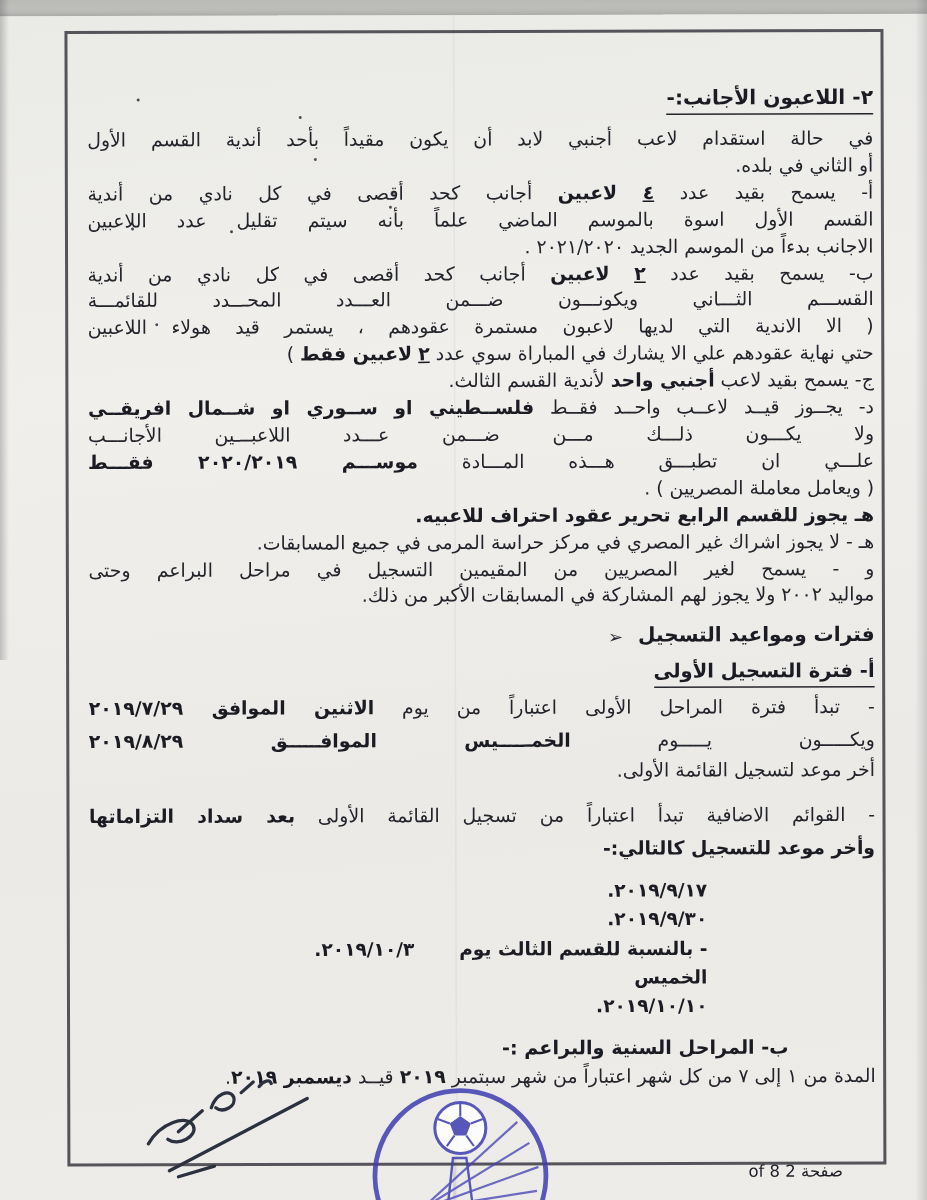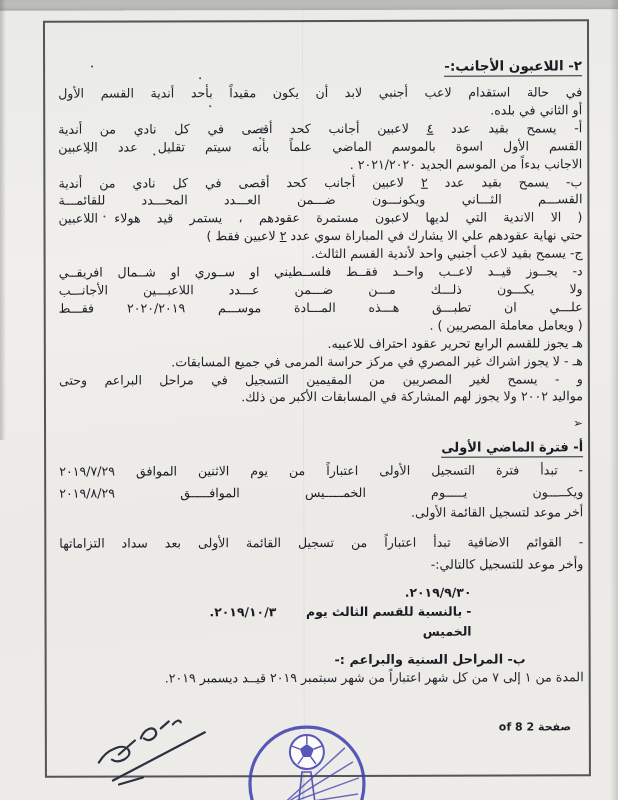--- a/index.html
+++ b/index.html
@@ -17,34 +17,34 @@
   .frame{
     position:absolute;left:52px;top:10px;width:542px;height:753px;
     border:2px solid #54545a;
   }
   .doc{
     position:absolute;top:48px;right:59px;width:524px;
     direction:rtl;text-align:right;color:#24242c;
   }
   .line{font-size:12.6px;line-height:17.9px;white-space:nowrap;}
   .line.jf{white-space:normal;text-align:justify;text-align-last:justify;}
-  .b{font-weight:normal;color:#1b1b23;}
+  .b{font-weight:bold;color:#1b1b23;}
   .u{text-decoration:underline;}
   .title{text-align:right;font-weight:bold;font-size:13.5px;margin-bottom:10px;color:#1b1b23;}
   .u2{border-bottom:1.6px solid #26262e;padding-bottom:2px;text-align:center;}
   .sec{display:flex;direction:ltr;justify-content:flex-end;align-items:center;gap:10px;
        font-weight:bold;font-size:13.4px;margin-top:11px;color:#1b1b23;}
   .arrow{font-size:12px;color:#2a2a33;}
   .sub{text-align:right;font-weight:bold;font-size:13px;margin-top:9px;color:#1b1b23;}
   .dl{margin-top:9px;}
   .dl-row{margin-right:112px;width:262px;display:flex;justify-content:space-between;
           direction:rtl;font-weight:bold;font-size:12.4px;line-height:19.4px;color:#1b1b23;}
   .ageh{font-weight:bold;font-size:12.8px;margin-top:11px;margin-right:58px;color:#1b1b23;}
   .age-cont{margin-top:2px;}
-  .footer{position:absolute;left:506px;top:711px;direction:rtl;font-weight:bold;
+  .footer{position:absolute;left:506px;top:765px;direction:rtl;font-weight:normal;
           font-size:11px;color:#1f1f28;}
   .stamp{position:absolute;left:252px;top:712px;opacity:.85;}
   .sig{position:absolute;left:90px;top:706px;}
   .crease{position:absolute;left:311px;top:0;width:1px;height:810px;background:rgba(60,60,70,.05);}
   .crease2{position:absolute;left:309px;top:762px;width:2px;height:48px;background:rgba(60,60,75,.12);}
   .speck{position:absolute;left:100px;top:55px;width:2px;height:2px;border-radius:50%;background:#46464e;
     box-shadow:108px 12px 0 0 #4a4a52,118px 40px 0 0 #50505a,62px 88px 0 0 #46464e,
                168px 72px 0 0 #50505a,-4px 86px 0 0 #4a4a52,12px 150px 0 0 #50505a,
                170px 63px 0 1px rgba(70,70,80,.6);}
   .edge-r{position:absolute;right:0;top:0;width:8px;height:100%;
@@ -80,43 +80,46 @@
         <div class="line jf"><span class="">علـــي ان تطبـــق هـــذه المـــادة </span><span class="b ">موســـم ٢٠٢٠/٢٠١٩ فقـــط</span></div>
         <div class="line"><span class="">( ويعامل معاملة المصريين ) .</span></div>
         <div class="line"><span class="b ">هـ يجوز للقسم الرابع تحرير عقود احتراف للاعبيه.</span></div>
         <div class="line"><span class="">هـ - لا يجوز اشراك غير المصري في مركز حراسة المرمى في جميع المسابقات.</span></div>
         <div class="line jf"><span class="">و - يسمح لغير المصريين من المقيمين التسجيل في مراحل البراعم وحتى</span></div>
         <div class="line"><span class="">مواليد ٢٠٠٢ ولا يجوز لهم المشاركة في المسابقات الأكبر من ذلك.</span></div>
       </div>
 
     <div class="sec">
       <span class="arrow">➢</span>
+      <span>فترات ومواعيد التسجيل</span>
     </div>
 
-    <div class="sub"><span class="u2">أ- فترة الماضي الأولى</span></div>
+    <div class="sub"><span class="u2">أ- فترة التسجيل الأولى</span></div>
 
     <div id="registration-lines">
-        <div class="line jf" style="margin-top: 7px;"><span class="">- تبدأ فترة التسجيل الأولى اعتباراً من يوم </span><span class="b ">الاثنين الموافق ٢٠١٩/٧/٢٩</span></div>
+        <div class="line jf" style="margin-top: 7px;"><span class="">- تبدأ فترة المراحل الأولى اعتباراً من يوم </span><span class="b ">الاثنين الموافق ٢٠١٩/٧/٢٩</span></div>
         <div class="line jf" style="margin-top: 4px;"><span class="">ويكـــــون يـــــوم </span><span class="b ">الخمـــــيس الموافـــــق ٢٠١٩/٨/٢٩</span></div>
         <div class="line" style="margin-top: 2px;"><span class="">أخر موعد لتسجيل القائمة الأولى.</span></div>
         <div class="line jf" style="margin-top: 12px;"><span class="">- القوائم الاضافية تبدأ اعتباراً من تسجيل القائمة الأولى </span><span class="b ">بعد سداد التزاماتها</span></div>
         <div class="line" style="margin-top: 4px;"><span class="b ">وأخر موعد للتسجيل كالتالي:-</span></div>
       </div>
 
     <div class="dl" id="deadline-list">
         <div class="dl-row">
+          <span>٢٠١٩/٩/١٧.</span>
         </div>
         <div class="dl-row">
           <span>٢٠١٩/٩/٣٠.</span>
         </div>
         <div class="dl-row">
           <span>- بالنسبة للقسم الثالث يوم الخميس</span>
           <span>٢٠١٩/١٠/٣.</span>
         </div>
         <div class="dl-row">
+          <span>٢٠١٩/١٠/١٠.</span>
         </div>
       </div>
 
     <div class="ageh">ب- المراحل السنية والبراعم :-</div>
     <div class="age-cont" id="age-lines">
         <div class="line" style="margin-top: 2px;"><span class="">المدة من ١ إلى ٧ من كل شهر اعتباراً من شهر سبتمبر </span><span class="b ">٢٠١٩</span><span class=""> قيــد </span><span class="b ">ديسمبر ٢٠١٩</span><span class="">.</span></div>
       </div>
   </div>
 
   <div class="footer">صفحة 2 of 8</div>

